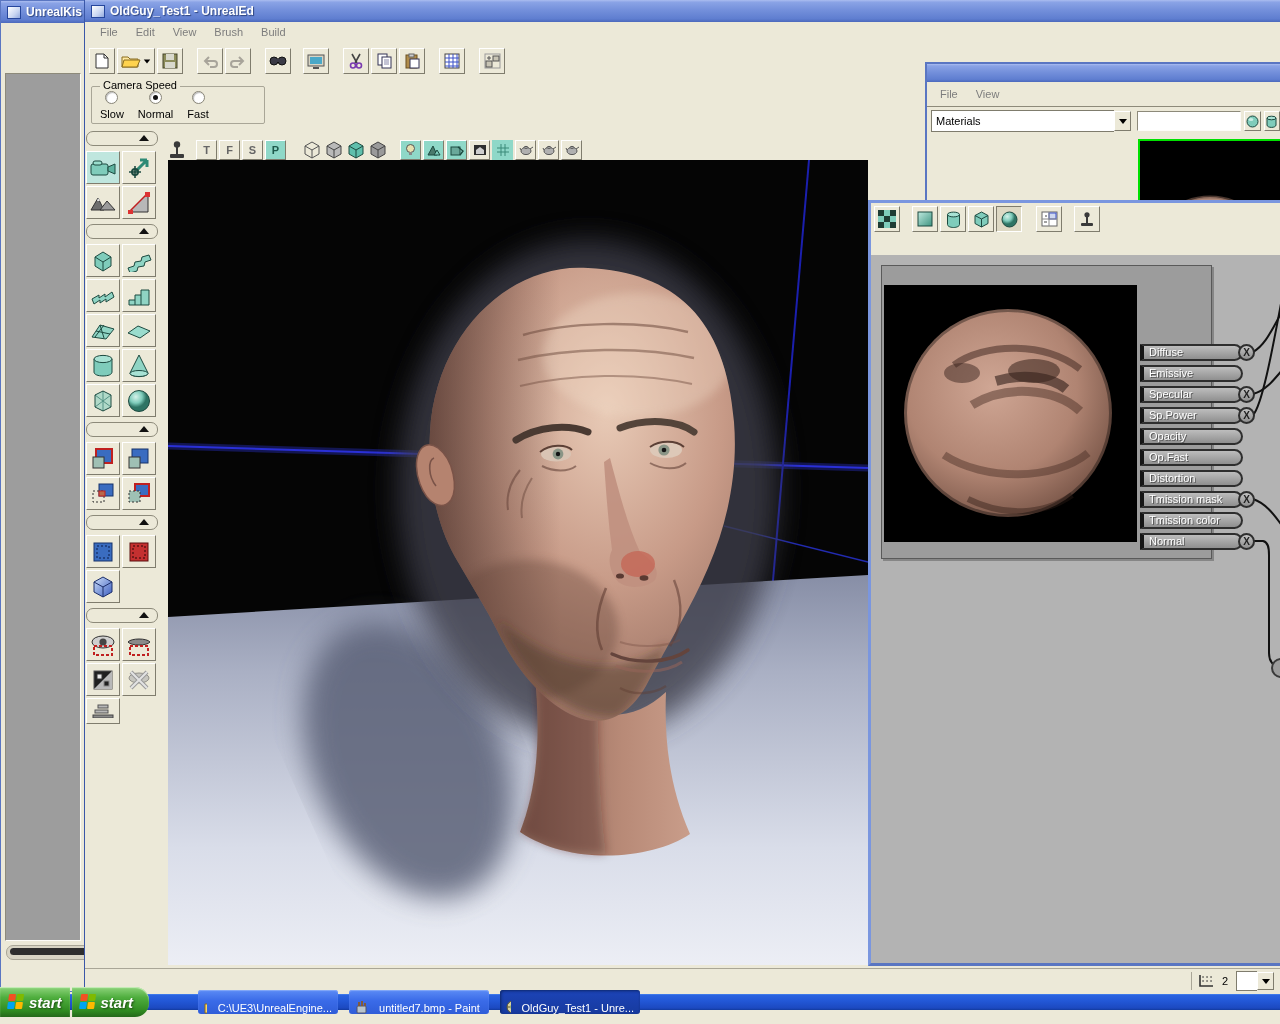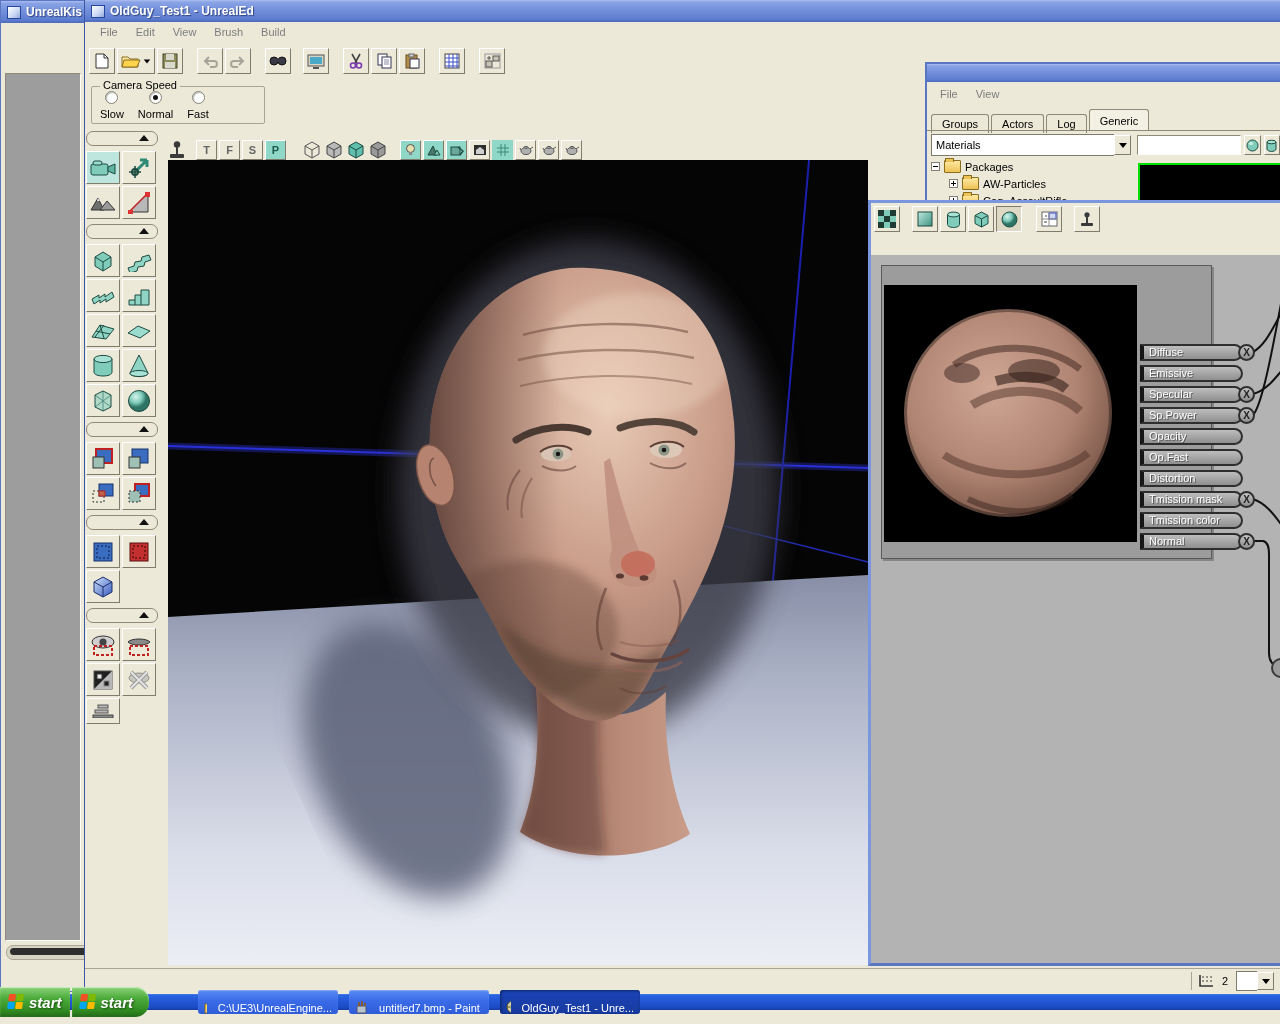--- a/index.html
+++ b/index.html
@@ -639,51 +639,28 @@
       </g>
     </svg>
   </div>
 
   <div class="abs" style="left:925px;top:62px;width:355px;height:560px;background:#ece9d8;border:2px solid #5a76c2;border-right:none;box-sizing:border-box;">
     <div class="titlebar" style="height:18px;"></div>
     <div style="display:flex;align-items:center;height:24px;padding-left:4px;">
       <span class="menu-item">File</span>
       <span class="menu-item">View</span>
     </div>
-    <div style="display:flex;align-items:flex-end;height:24px;padding-left:4px;">
-      <span class="tab">Groups</span>
-      <span class="tab">Actors</span>
-      <span class="tab">Log</span>
-      <span class="tab active">Generic</span>
-    </div>
     <div style="position:relative;height:110px;border-top:1px solid #8d8a7a;">
 
       <div class="abs" style="left:4px;top:4px;width:200px;">
         <div class="combo">
           <span class="field">Materials</span>
           <span class="dropbtn">
               <span class="arrow-down"></span>
             </span>
-        </div>
-        <div style="margin-top:3px;">
-          <div class="treerow">
-            <span class="pm"></span>
-            <span class="folder"></span>
-            <span>Packages</span>
-          </div>
-          <div class="treerow" style="padding-left:18px;">
-            <span class="pm plus"></span>
-            <span class="folder"></span>
-            <span>AW-Particles</span>
-          </div>
-          <div class="treerow" style="padding-left:18px;">
-            <span class="pm plus"></span>
-            <span class="folder"></span>
-            <span>Cog_AssaultRifle</span>
-          </div>
         </div>
       </div>
 
       <div class="abs" style="left:210px;top:4px;right:0;">
         <div style="display:flex;align-items:center;gap:3px;">
           <input class="sunken" style="width: 96px; height: 18px; padding: 0px 3px; font-size: 11px;" value="">
           <span class="tb small">
               <svg width="13" height="13">
                 <circle cx="6.5" cy="6.5" r="5.5" fill="#7fccbb" stroke="#1d4a40"></circle>
                 <ellipse cx="5" cy="4.5" rx="2.4" ry="1.6" fill="#c8ece4"></ellipse>

